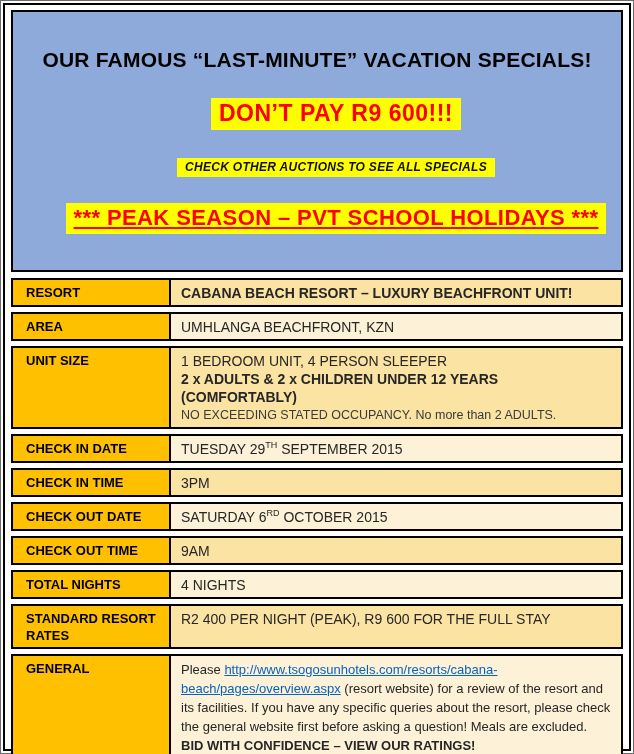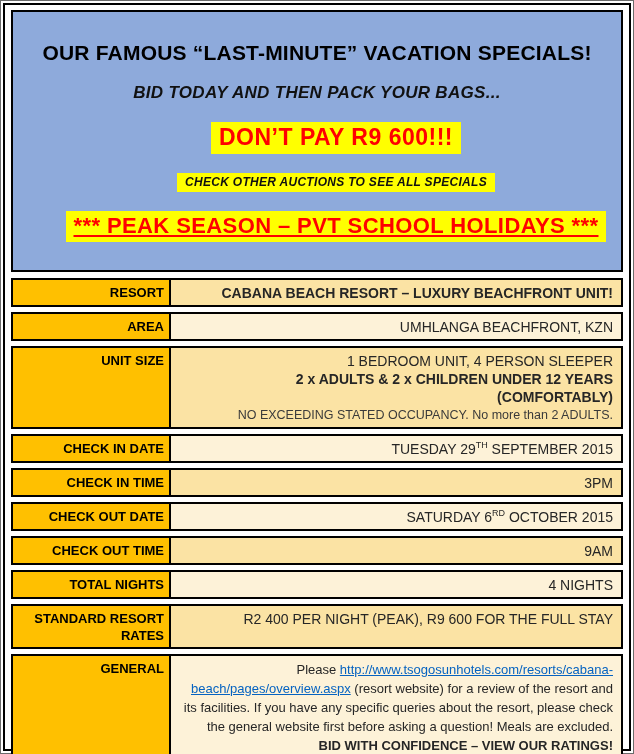--- a/index.html
+++ b/index.html
@@ -1,15 +1,15 @@
 <!DOCTYPE html>
 <html><head>
 <meta charset="utf-8">
 <style>
-  * { margin: 0; padding: 0; box-sizing: border-box; text-align: right; }
+  * { margin: 0; padding: 0; box-sizing: border-box; }
   html, body { background: #ffffff; }
   body {
     width: 634px; height: 754px;
     font-family: "Liberation Sans", "DejaVu Sans", sans-serif;
     overflow: hidden;
   }
   .page {
     width: 634px; height: 754px;
     border: 1px solid #6b6b6b;
     padding: 2px;
@@ -131,21 +131,20 @@
   }
 </style>
 </head>
 <body>
 
 <div class="page">
   <div class="frame">
 
     <div class="header-box">
       <div class="flyer-title">OUR FAMOUS “LAST-MINUTE” VACATION SPECIALS!</div>
-      <div class="flyer-subtitle">BID TODAY AND THEN PACK YOUR BAGS...</div>
       <div>
         <span class="hl dont-pay">DON’T PAY R9 600!!!</span>
       </div>
       <div>
         <span class="hl check-auctions">CHECK OTHER AUCTIONS TO SEE ALL SPECIALS</span>
       </div>
       <div>
         <span class="hl peak-season">*** PEAK SEASON – PVT SCHOOL HOLIDAYS ***</span>
       </div>
     </div>

